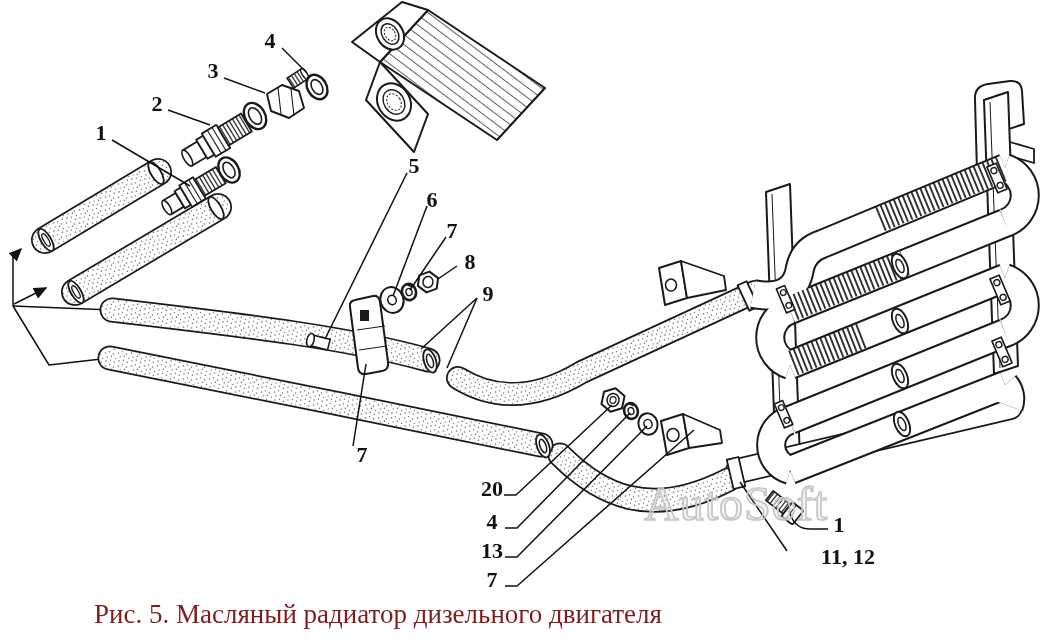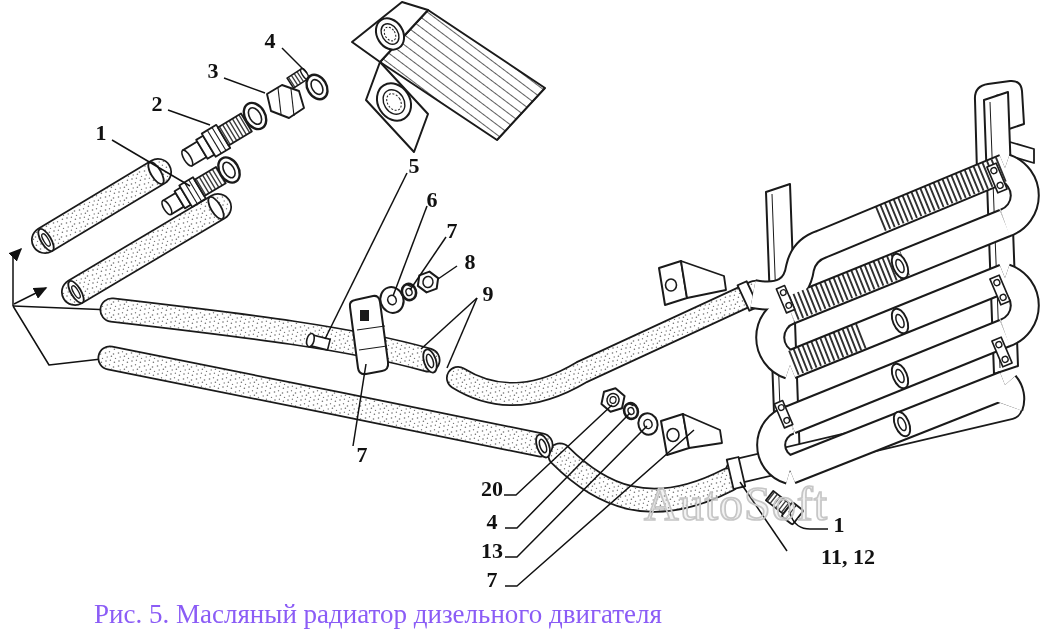--- a/index.html
+++ b/index.html
@@ -2,21 +2,21 @@
 <html><head>
 <meta charset="utf-8">
 <style>
   html,body{margin:0;padding:0;background:#fff;}
   .page{position:relative;width:1044px;height:640px;background:#ffffff;overflow:hidden;
         font-family:"Liberation Serif",serif;}
   .art{position:absolute;left:0;top:0;}
   .callout-layer{position:absolute;left:0;top:0;width:100%;height:100%;pointer-events:none;}
   .callout{position:absolute;font-family:"Liberation Serif",serif;font-weight:bold;
            font-size:22px;color:#111;transform:translate(-50%,-50%);white-space:nowrap;}
-  .caption{position:absolute;left:94px;top:599px;font-size:27px;color:#8b5cf6;white-space:nowrap;}
+  .caption{position:absolute;left:94px;top:599px;font-size:27px;color:#7f1d1d;white-space:nowrap;}
   .watermark{position:absolute;left:644px;top:476px;font-size:48px;letter-spacing:1px;
              color:rgba(190,190,190,0.18);-webkit-text-stroke:1.7px #c6c6c6;white-space:nowrap;}
 </style>
 </head>
 <body>
 
 <div class="page">
 
 <svg class="art" width="1044" height="640" viewBox="0 0 1044 640" stroke-linejoin="round">
   <defs>

